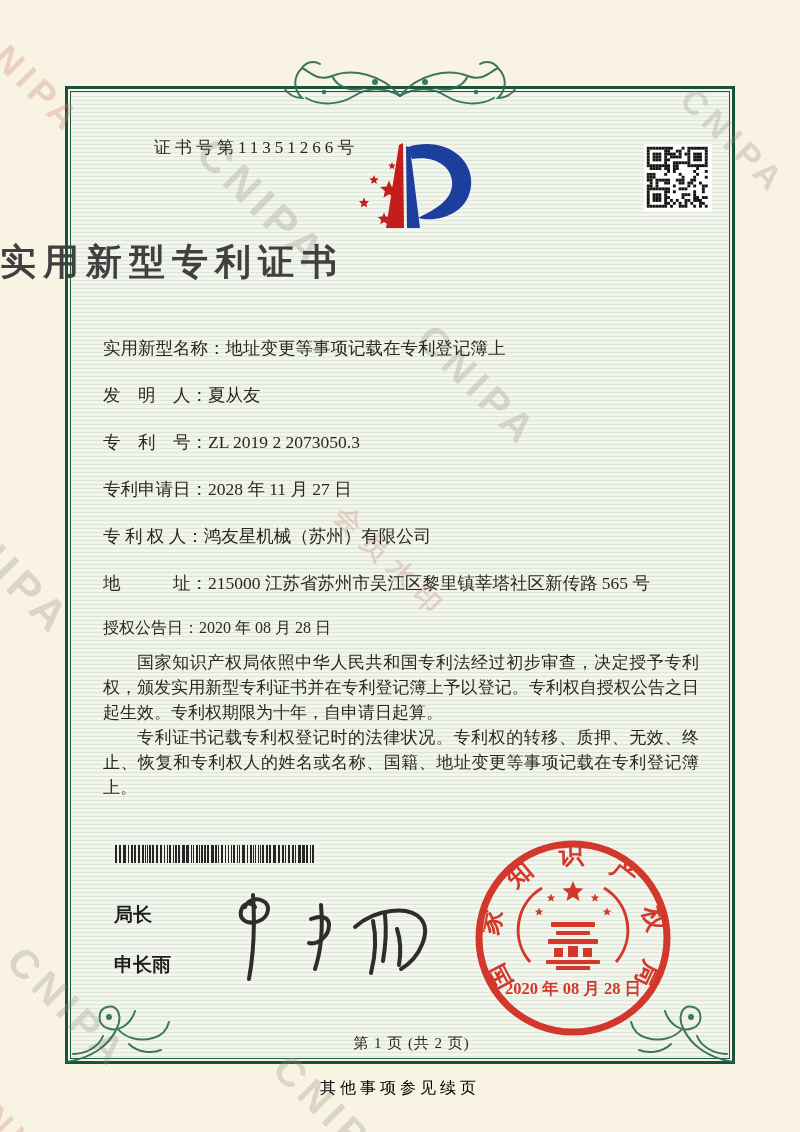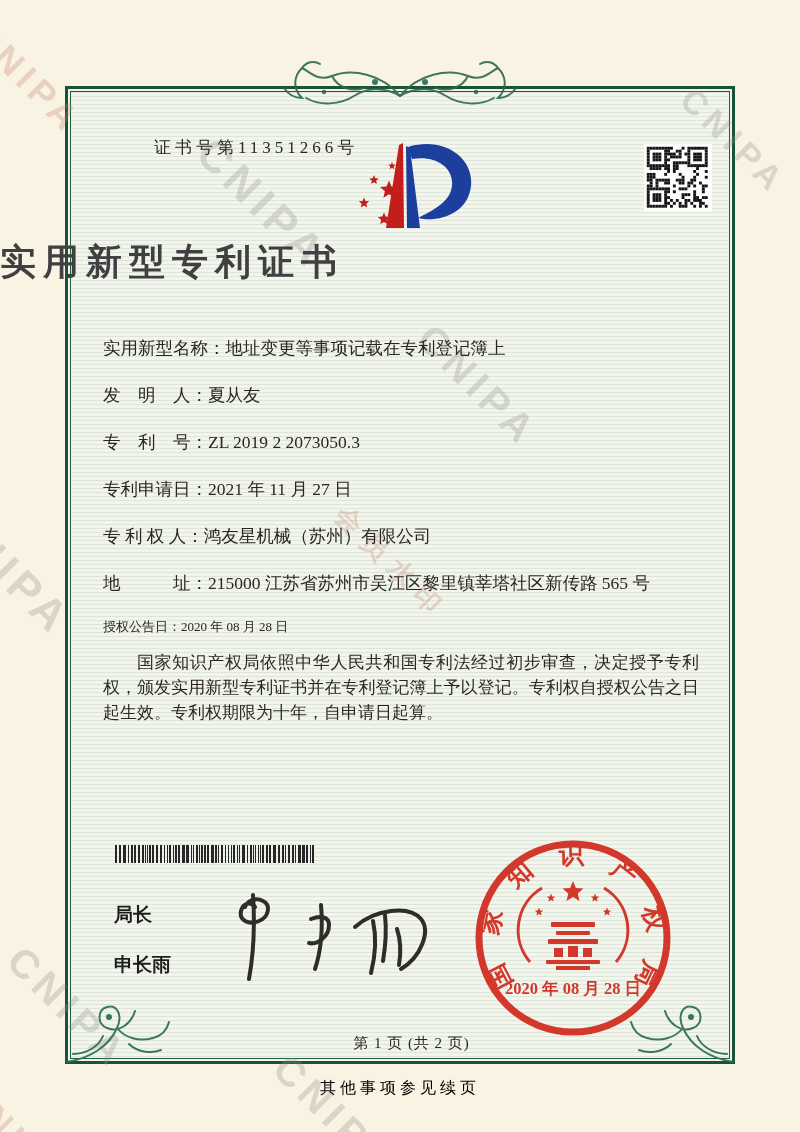--- a/index.html
+++ b/index.html
@@ -34,21 +34,21 @@
   .qr { position:absolute; left:644px; top:144px; width:68px; height:68px; background:#fdfdfb; }
   .title {
     position:absolute; left:0; right:0; top:238px; 
     font-size:36px; font-weight:700; letter-spacing:7px; color:#404040;
   }
   .fields { position:absolute; left:103px; top:336px; width:600px; }
   .frow { position:absolute; left:0; font-size:17.5px; white-space:nowrap; }
   .frow .lab { display:inline-block; }
   .frow.r0{top:0} .frow.r1{top:47px} .frow.r2{top:94px} .frow.r3{top:141px}
   .frow.r4{top:188px} .frow.r5{top:235px}
-  .grant { position:absolute; left:103px; top:618px; width:600px; font-size:13px; white-space:nowrap; }
+  .grant { position:absolute; left:103px; top:618px; width:600px; font-size:16px; white-space:nowrap; }
   .grant .g2 { position:absolute; left:295px; top:0; }
   .paras { position:absolute; left:103px; top:650px; width:596px; font-size:17px; line-height:25px; text-align:justify; }
   .paras p { text-indent:2em; }
   .barcode { position:absolute; left:114px; top:844px; }
   .signer { position:absolute; left:114px; top:902px; font-family:Liberation Sans, sans-serif; font-size:19px; font-weight:600; color:#1d1d1d; }
   .signer div + div { margin-top:24px; }
   .signature { position:absolute; left:225px; top:885px; }
   .seal { position:absolute; left:468px; top:836px; mix-blend-mode:multiply; opacity:0.93; }
   .page-info { position:absolute; left:0; right:0; top:1034px; text-align:center; font-size:15px; letter-spacing:1px;padding-left:23px; }
   .bottom-note { position:absolute; left:0; right:0; top:1078px; text-align:center; font-size:16px; letter-spacing:4px; color:#000000; }
@@ -338,31 +338,32 @@
           <rect x="60.8" y="60.8" width="2.9" height="2.9"></rect>
         </g>
     </svg>
 
     <div class="title">实用新型专利证书</div>
 
     <div class="fields">
       <div class="frow r0"><span class="lab">实用新型名称：</span><span>地址变更等事项记载在专利登记簿上</span></div>
       <div class="frow r1"><span class="lab">发　明　人：</span><span>夏从友</span></div>
       <div class="frow r2"><span class="lab">专　利　号：</span><span>ZL 2019 2 2073050.3</span></div>
-      <div class="frow r3"><span class="lab">专利申请日：</span><span>2021 年 11 月 27 日</span></div>
+      <div class="frow r3"><span class="lab">专利申请日：</span><span>2028 年 11 月 27 日</span></div>
       <div class="frow r4"><span class="lab">专 利 权 人：</span><span>鸿友星机械（苏州）有限公司</span></div>
       <div class="frow r5"><span class="lab">地　　　址：</span><span>215000 江苏省苏州市吴江区黎里镇莘塔社区新传路 565 号</span></div>
     </div>
 
     <div class="grant">
       <span>授权公告日：</span><span>2020 年 08 月 28 日</span>
     </div>
 
     <div class="paras">
       <p>国家知识产权局依照中华人民共和国专利法经过初步审查，决定授予专利权，颁发实用新型专利证书并在专利登记簿上予以登记。专利权自授权公告之日起生效。专利权期限为十年，自申请日起算。</p>
+      <p>专利证书记载专利权登记时的法律状况。专利权的转移、质押、无效、终止、恢复和专利权人的姓名或名称、国籍、地址变更等事项记载在专利登记簿上。</p>
     </div>
 
     <svg class="barcode" width="206" height="20" viewBox="0 0 206 20">
       <g id="barcodeBars" fill="#262626">
           <rect x="1" y="1" width="2" height="18"></rect>
           <rect x="5" y="1" width="2" height="18"></rect>
           <rect x="9" y="1" width="3" height="18"></rect>
           <rect x="14" y="1" width="1" height="18"></rect>
           <rect x="17" y="1" width="2" height="18"></rect>
           <rect x="20" y="1" width="2" height="18"></rect>

